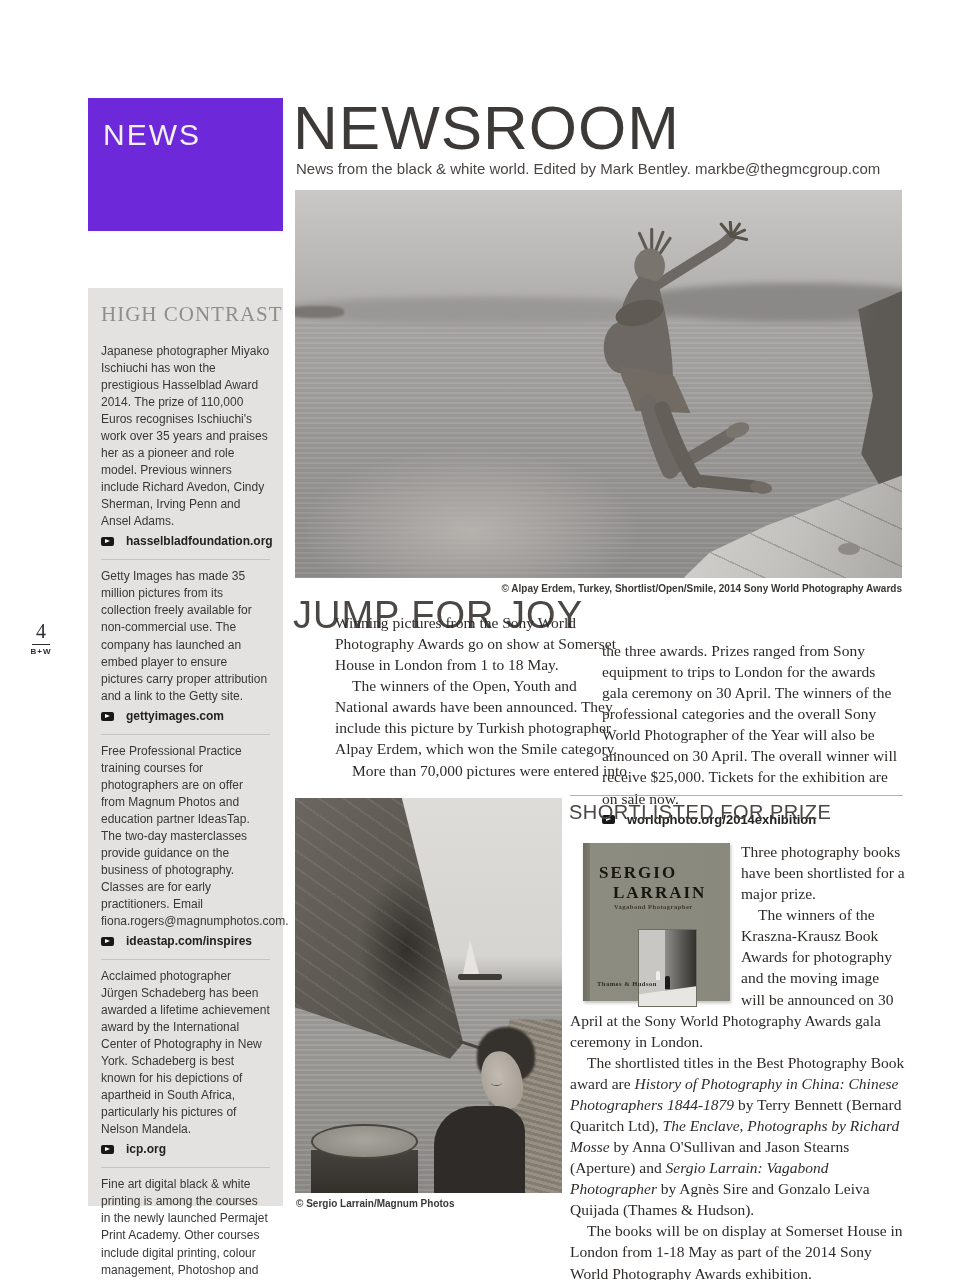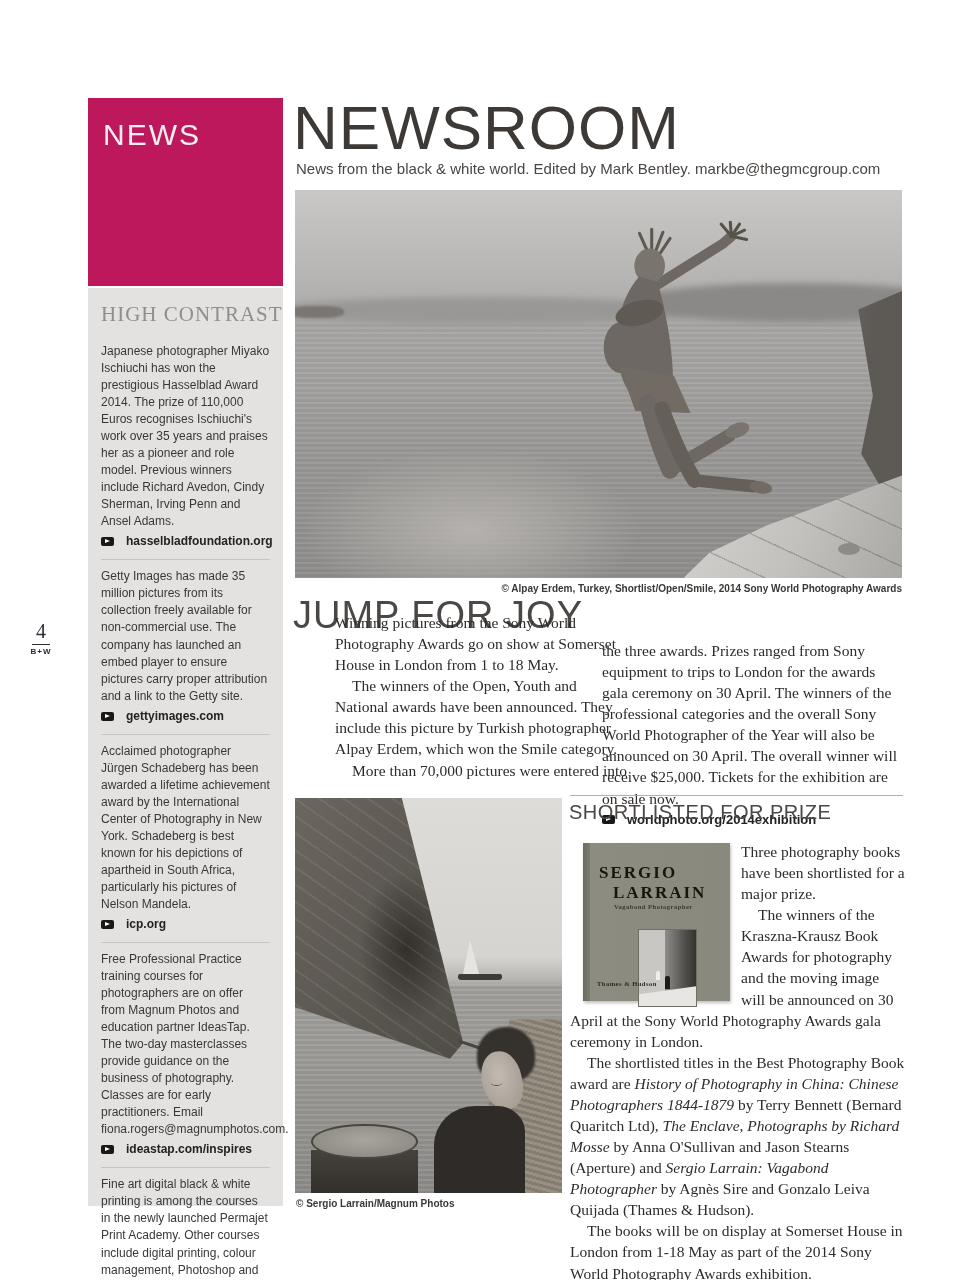--- a/index.html
+++ b/index.html
@@ -3,21 +3,21 @@
 <meta charset="utf-8">
 <style>
   html,body{margin:0;padding:0;}
   body{
     width:980px;height:1280px;position:relative;background:#ffffff;
     font-family:"Liberation Sans", sans-serif;color:#3c3a38;overflow:hidden;
   }
   .abs{position:absolute;}
 
   
-  .news-box{left:88px;top:98px;width:195px;height:188px;background:#be185d;}
+  .news-box{left:88px;top:98px;width:195px;height:133px;background:#6d28d9;}
   .news-label{padding:20px 0 0 15px;font-size:30px;font-weight:300;letter-spacing:2px;color:#f2f0ef;}
   .side-panel{left:88px;top:288px;width:195px;height:918px;background:#e3e2e0;box-sizing:border-box;padding:12px 13px 0 13px;}
   .side-heading{font-size:21px;font-weight:300;letter-spacing:1px;color:#908e8c;margin:2px 0 8px 0;white-space:nowrap;font-family:Liberation Serif, serif;}
   .brief{font-size:12px;line-height:1.42;color:#3a3836;padding:8px 0 9px 0;border-bottom:1px solid #c7c5c3;}
   .brief:last-child{border-bottom:none;}
   .brief p{margin:0 0 3px 0;}
   .sidelink{font-weight:bold;font-size:12px;color:#242220;display:flex;align-items:center;gap:12px;cursor:pointer;}
   .playicon{display:inline-block;width:13px;height:9px;background:#1a1816;border-radius:2px;position:relative;flex:0 0 auto;}
   .playicon::after{content:"";position:absolute;left:4px;top:2px;border-left:5px solid #fff;border-top:2.5px solid transparent;border-bottom:2.5px solid transparent;}
 
@@ -115,32 +115,32 @@
 
   <div class="brief">
     <p>Getty Images has made 35 million pictures from its collection freely available for non-commercial use. The company has launched an embed player to ensure pictures carry proper attribution and a link to the Getty site.</p>
     <div class="sidelink">
       <span class="playicon"></span>
       <span>gettyimages.com</span>
     </div>
   </div>
 
   <div class="brief">
+    <p>Free Professional Practice training courses for photographers are on offer from Magnum Photos and education partner IdeasTap. The two-day masterclasses provide guidance on the business of photography. Classes are for early practitioners. Email fiona.rogers@magnumphotos.com.</p>
+    <div class="sidelink">
+      <span class="playicon"></span>
+      <span>ideastap.com/inspires</span>
+    </div>
+  </div>
+
+  <div class="brief">
     <p>Acclaimed photographer Jürgen Schadeberg has been awarded a lifetime achievement award by the International Center of Photography in New York. Schadeberg is best known for his depictions of apartheid in South Africa, particularly his pictures of Nelson Mandela.</p>
     <div class="sidelink">
       <span class="playicon"></span>
       <span>icp.org</span>
-    </div>
-  </div>
-
-  <div class="brief">
-    <p>Free Professional Practice training courses for photographers are on offer from Magnum Photos and education partner IdeasTap. The two-day masterclasses provide guidance on the business of photography. Classes are for early practitioners. Email fiona.rogers@magnumphotos.com.</p>
-    <div class="sidelink">
-      <span class="playicon"></span>
-      <span>ideastap.com/inspires</span>
     </div>
   </div>
 
   <div class="brief">
     <p>Fine art digital black &amp; white printing is among the courses in the newly launched Permajet Print Academy. Other courses include digital printing, colour management, Photoshop and Lightroom. The school is based in Stratford-upon-Avon, but also offers courses in Dumfries and North Wales.</p>
 
   </div>
 
 </div>
 

